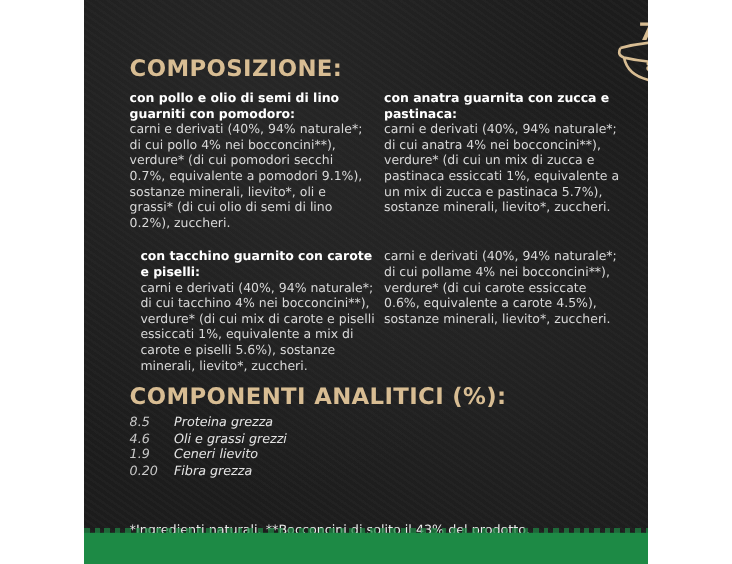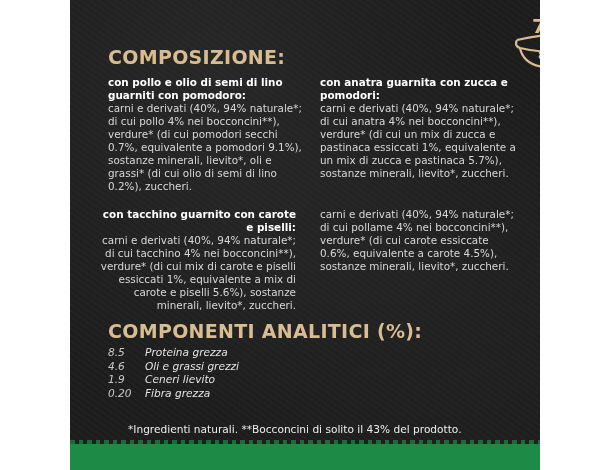--- a/index.html
+++ b/index.html
@@ -15,21 +15,21 @@
     background: repeating-linear-gradient(90deg, #1d8a45 0 5px, transparent 5px 9px, #1d8a45 9px 13px, transparent 13px 17px); opacity:0.7; }
   .h-title { position:absolute; color:#d8bd93; font-size:19px; letter-spacing:0.3px; font-weight:bold; margin:0; white-space:nowrap; }
   .block { position:absolute; color:#e6e6e6; font-size:10.4px; line-height:13px; }
   .block .bh { font-weight:bold; color:#ffffff; }
   .block .bt { color:#d8d8d8; }
   .kcal { position:absolute; left:440px; top:8px; width:90px; height:62px; }
   .analytics { position:absolute; left:40px; top:346px; color:#d8d8d8; font-size:10.6px; }
   .arow { display:flex; height:13.5px; line-height:13.5px;font-style:italic; }
   .aval { width:37px; color:#c9c9c9; }
   .alab { color:#e4e4e4; }
-  .foot { position:absolute; left:38px; top:423px; color:#ececec; font-size:10.6px; white-space:nowrap;margin-left:20px; }
+  .foot { position:absolute; left:38px; top:436px; color:#ececec; font-size:10.6px; white-space:nowrap; }
 </style>
 </head>
 <body>
 
 <div class="panel">
 
   <div class="kcal">
     <svg width="90" height="62" viewBox="0 0 90 62">
       <path d="M7 32 Q45 22 83 32" stroke="#d8bd93" stroke-width="2.2" fill="none"></path>
       <path d="M7 32 Q4 38 10 40 Q45 48 80 40 Q86 38 83 32" stroke="#d8bd93" stroke-width="2.2" fill="none"></path>
@@ -41,25 +41,25 @@
   </div>
 
   <h2 class="h-title" style="left:38px;top:46px;">COMPOSIZIONE:</h2>
 
   <div class="block" style="left:38px;top:76px;width:200px;">
     <div class="bh">con pollo e olio di semi di lino guarniti con pomodoro:</div>
     <div class="bt">carni e derivati (40%, 94% naturale*; di cui pollo 4% nei bocconcini**), verdure* (di cui pomodori secchi 0.7%, equivalente a pomodori 9.1%), sostanze minerali, lievito*, oli e grassi* (di cui olio di semi di lino 0.2%), zuccheri.</div>
   </div>
 
   <div class="block" style="left:250px;top:76px;width:200px;">
-    <div class="bh">con anatra guarnita con zucca e pomodori:</div>
+    <div class="bh">con anatra guarnita con zucca e pastinaca:</div>
     <div class="bt">carni e derivati (40%, 94% naturale*; di cui anatra 4% nei bocconcini**), verdure* (di cui un mix di zucca e pastinaca essiccati 1%, equivalente a un mix di zucca e pastinaca 5.7%), sostanze minerali, lievito*, zuccheri.</div>
   </div>
 
-  <div class="block" style="left:26px;top:208px;width:200px;text-align:right;">
+  <div class="block" style="left:47px;top:208px;width:200px;">
     <div class="bh">con tacchino guarnito con carote e piselli:</div>
     <div class="bt">carni e derivati (40%, 94% naturale*; di cui tacchino 4% nei bocconcini**), verdure* (di cui mix di carote e piselli essiccati 1%, equivalente a mix di carote e piselli 5.6%), sostanze minerali, lievito*, zuccheri.</div>
   </div>
 
   <div class="block" style="left:250px;top:208px;width:200px;">
     <div class="bt">carni e derivati (40%, 94% naturale*; di cui pollame 4% nei bocconcini**), verdure* (di cui carote essiccate 0.6%, equivalente a carote 4.5%), sostanze minerali, lievito*, zuccheri.</div>
   </div>
 
   <h2 class="h-title" style="left:38px;top:320px;">COMPONENTI ANALITICI (%):</h2>
 

